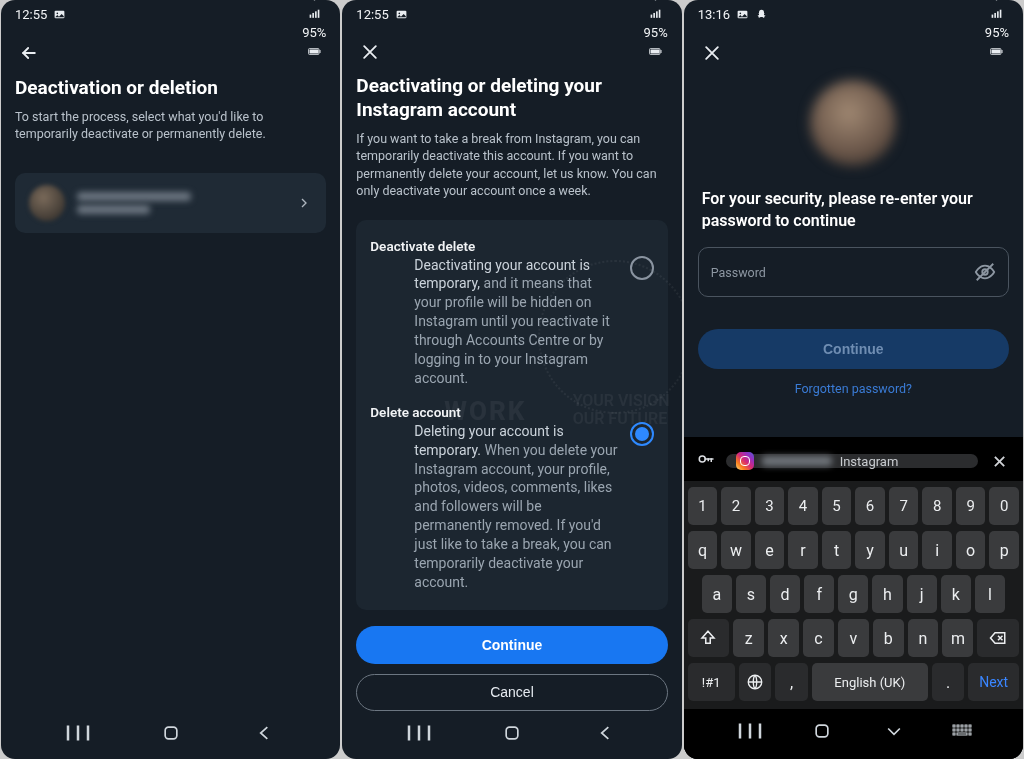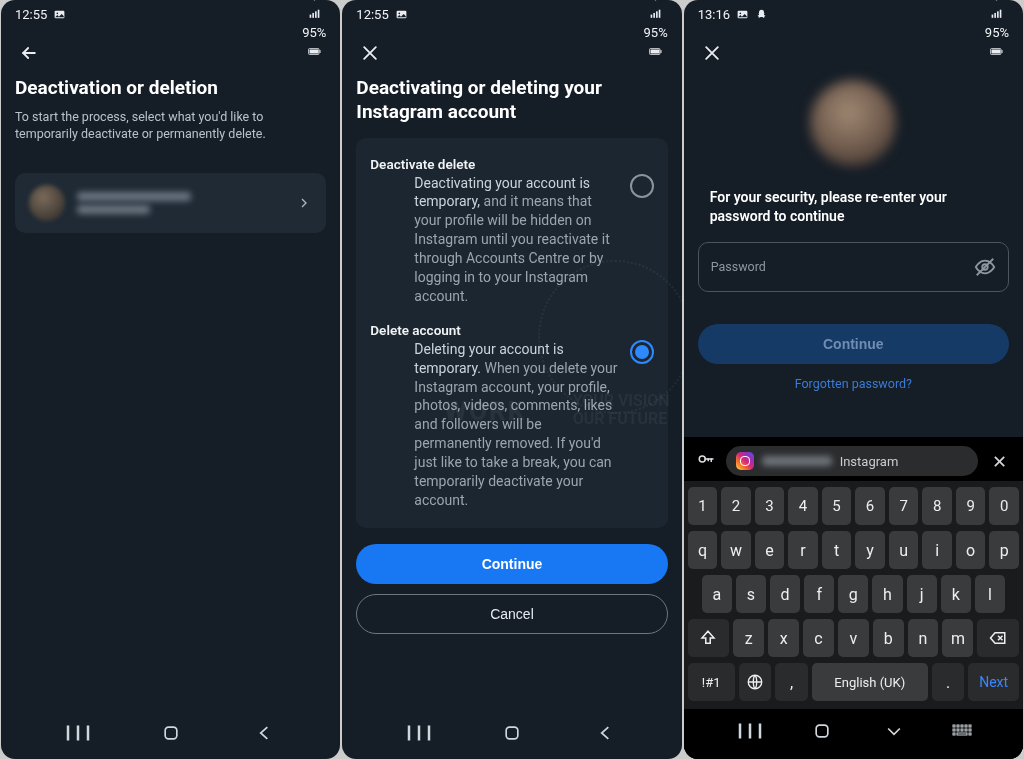--- a/index.html
+++ b/index.html
@@ -163,24 +163,24 @@
   }
 
   
   .s3-avatar {
     width:86px; height:86px; border-radius:50%;
     margin: 10px auto 22px auto;
     background: radial-gradient(circle at 45% 38%, #a08872 0%, #6b574a 55%, #2e2823 100%);
     filter: blur(6px);
   }
   .s3-prompt {
-    font-size: 14px;
+    font-size: 16px;
     font-weight: 600;
     color: #fff;
-    margin: 0 0 16px 12px;
+    margin: 0 0 16px 4px;
     line-height: 1.35;
   }
   .pw-field {
     border:1px solid #4a545f;
     border-radius:10px;
     height:48px;
     display:flex;
     align-items:center;
     padding: 0 12px;
     gap:4px;
@@ -233,21 +233,21 @@
     display:flex;
     align-items:center;
     gap:10px;
     padding:0 12px;
   }
   .key-icon { color:#dcdfe3; font-size:18px; width:20px; text-align:center; }
   .sugg-pill {
     flex:1;
     background:#2b2c2e;
     border-radius:18px;
-    height:30px;
+    height:14px;
     display:flex;
     align-items:center;
     padding:0 10px;
     gap:8px;
     color:#c9ccd0;
     font-size:13px;
   }
   .ig-badge {
     width:18px; height:18px; border-radius:5px;
     background: linear-gradient(45deg,#feda75,#fa7e1e,#d62976,#962fbf,#4f5bd5);
@@ -460,20 +460,21 @@
 
     <div class="screen-body">
       <div class="topbar">
         <div class="icon">
           <svg viewBox="0 0 24 24" fill="none" stroke-width="2.2" stroke-linecap="round">
               <path d="M5 5l14 14M19 5L5 19"></path>
             </svg>
         </div>
       </div>
       <h1 class="page-title">Deactivating or deleting your Instagram account</h1>
+      <p class="sub">If you want to take a break from Instagram, you can temporarily deactivate this account. If you want to permanently delete your account, let us know.  You can only deactivate your account once a week.</p>
 
       <div class="option-wrap">
         <div class="option">
           <div class="opt-body">
             <div class="opt-title">Deactivate delete</div>
             <div class="opt-desc">
               <span class="lead">Deactivating your account is temporary,</span><span> and it means that your profile will be hidden on Instagram until you reactivate it through Accounts Centre or by logging in to your Instagram account.</span>
             </div>
           </div>
           <div class="radio"></div>

